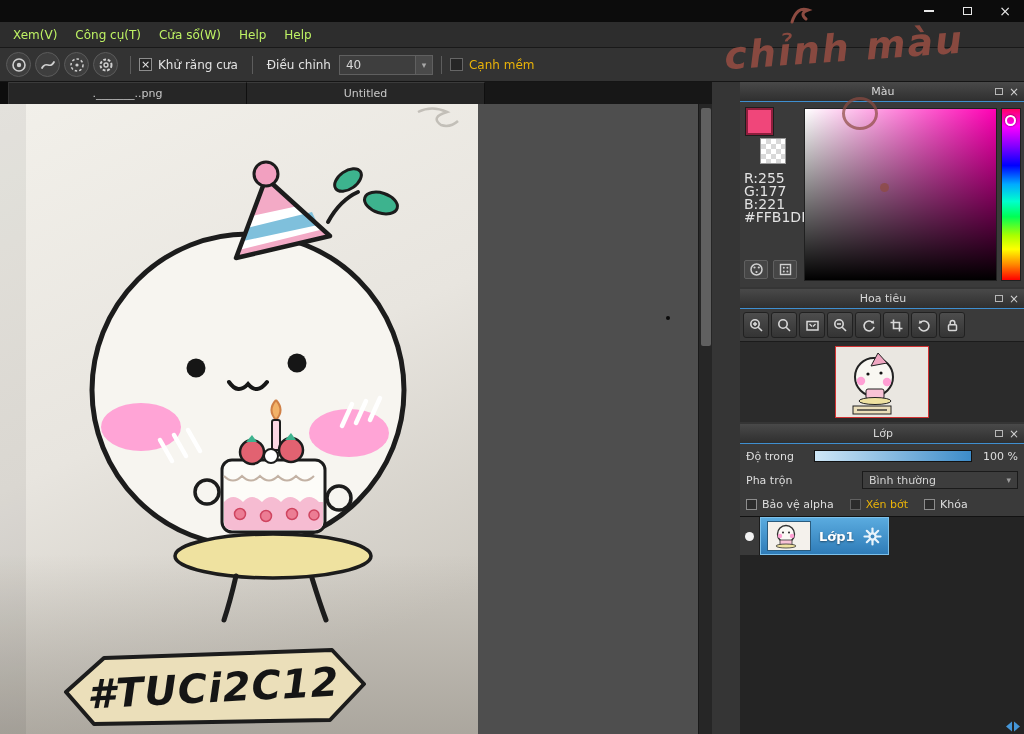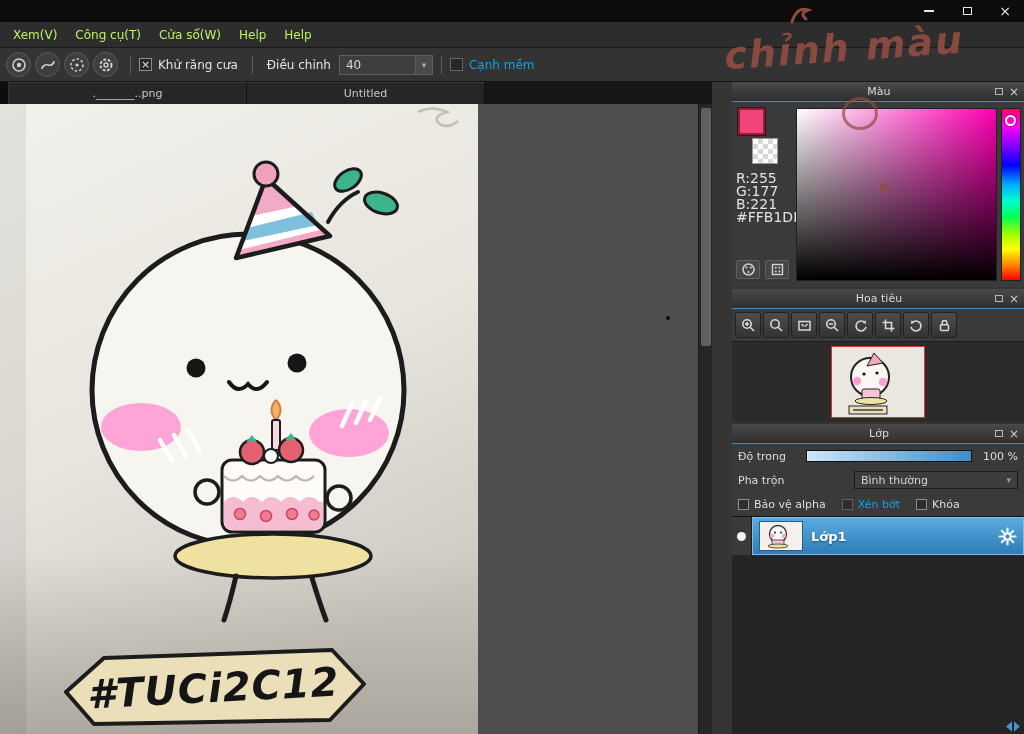--- a/index.html
+++ b/index.html
@@ -18,41 +18,41 @@
   .menu-item{padding:0 9px;font-size:12px;color:#bef264;}
 
   
   .toolbar{height:34px;background:#333;display:flex;align-items:center;padding:0 6px;border-bottom:1px solid #151515;}
   .tool-circle{width:25px;height:25px;border-radius:50%;background:#3e3e3e;border:1px solid #5b5b5b;
                display:flex;align-items:center;justify-content:center;margin-right:4px;}
   .tb-sep{width:1px;height:18px;background:#5d5d5d;margin:0 8px;}
   .cb{width:13px;height:13px;border:1px solid #8d8d8d;background:#262626;display:flex;align-items:center;
       justify-content:center;color:#e6e6e6;font-size:11px;line-height:1;}
   .tb-label{font-size:12px;color:#e3e3e3;margin:0 6px;}
-  .dim{color:#0ea5e9;}
+  .dim{color:#eab308;}
   .cb.dimbox{border-color:#666;}
   .tb-select{width:94px;height:20px;background:#3e3e3e;border:1px solid #606060;display:flex;align-items:center;
              font-size:12px;color:#d9d9d9;padding-left:6px;margin-left:2px;}
   .tb-select .arrow{margin-left:auto;width:17px;height:100%;background:#4a4a4a;border-left:1px solid #606060;
                     display:flex;align-items:center;justify-content:center;color:#a8a8a8;font-size:9px;}
 
   
   .main{display:flex;height:652px;}
   .left{width:712px;display:flex;flex-direction:column;}
   .tabbar{height:22px;background:#171717;display:flex;}
   .tab-stub{width:9px;background:#0d0d0d;border-right:1px solid #333;}
   .tab{width:238px;background:#262626;border-right:1px solid #0f0f0f;border-top:1px solid #3b3b3b;
        display:flex;align-items:center;justify-content:center;font-size:11px;color:#c9c9c9;}
   .canvas-wrap{flex:1;display:flex;}
   .canvas{width:698px;height:630px;position:relative;background:#4e4e4e;}
   .vscroll{width:14px;background:#262626;border-left:1px solid #191919;position:relative;}
   .vthumb{position:absolute;left:2px;top:4px;width:10px;height:238px;background:#606060;border-radius:2px;}
 
   
-  .rpanel{width:312px;background:#353535;padding-left:20px;display:flex;flex-direction:column;position:relative;}
+  .rpanel{width:312px;background:#353535;padding-left:28px;display:flex;flex-direction:column;position:relative;}
   .panel{background:#3a3a3a;display:flex;flex-direction:column;}
   .panel+.panel{margin-top:2px;}
   .panel.color{height:205px;} .panel.nav{height:133px;} .panel.layer{flex:1;}
   .phead{height:20px;background:linear-gradient(#494949,#2f2f2f);border-bottom:1px solid #3f8fd0;
          display:flex;align-items:center;padding:0 5px;}
   .phead .title{flex:1;text-align:center;font-size:11px;color:#d8d8d8;padding-left:26px;}
   .popout{width:8px;height:7px;border:1px solid #b7b7b7;margin-right:6px;}
   .pclose{color:#d2d2d2;font-size:12px;line-height:1;}
 
   
@@ -89,21 +89,21 @@
   .lrow .lab{width:62px;}
   .slider{flex:1;height:12px;border:1px solid #121212;background:linear-gradient(to right,#cfe7f7,#3d8cc9);}
   .opval{width:40px;text-align:right;}
   .blend-select{flex:1;height:18px;background:#3d3d3d;border:1px solid #1b1b1b;display:flex;align-items:center;
                 font-size:11px;color:#d4d4d4;padding-left:6px;margin-left:48px;}
   .blend-select .arrow{margin-left:auto;color:#9c9c9c;font-size:9px;padding:0 6px;}
   .checks{height:24px;display:flex;align-items:center;gap:5px;padding:0 6px;font-size:11px;color:#dedede;}
   .cb-sm{width:11px;height:11px;border:1px solid #8d8d8d;background:#2c2c2c;flex:none;}
   .cb-sm.dimbox{border-color:#616161;}
   .chk-gap{width:6px;}
-  .layer-list{flex:1;display:flex;flex-direction:column;border-top:1px solid #121212;background:#242424;}
+  .layer-list{flex:1;display:flex;flex-direction:row;border-top:1px solid #121212;background:#242424;}
   .layer-row{height:38px;display:flex;align-items:stretch;}
   .vis-cell{width:20px;background:#3a3a3a;border-right:1px solid #1c1c1c;display:flex;align-items:center;justify-content:center;}
   .vis-dot{width:9px;height:9px;border-radius:50%;background:#f3f3f3;}
   .layer-main{flex:1;background:linear-gradient(#5aabdf,#2f7cb8);border:1px solid #7cc0ea;display:flex;
               align-items:center;gap:8px;padding:0 6px;}
   .layer-thumb{width:44px;height:30px;background:#fff;border:1px solid #2b5c7e;line-height:0;}
   .layer-name{flex:1;font-size:13px;font-weight:bold;color:#fff;text-shadow:0 1px 2px rgba(0,0,0,.45);}
   .layer-empty{flex:1;}
   .corner-icon{position:absolute;right:3px;bottom:2px;line-height:0;}
 

